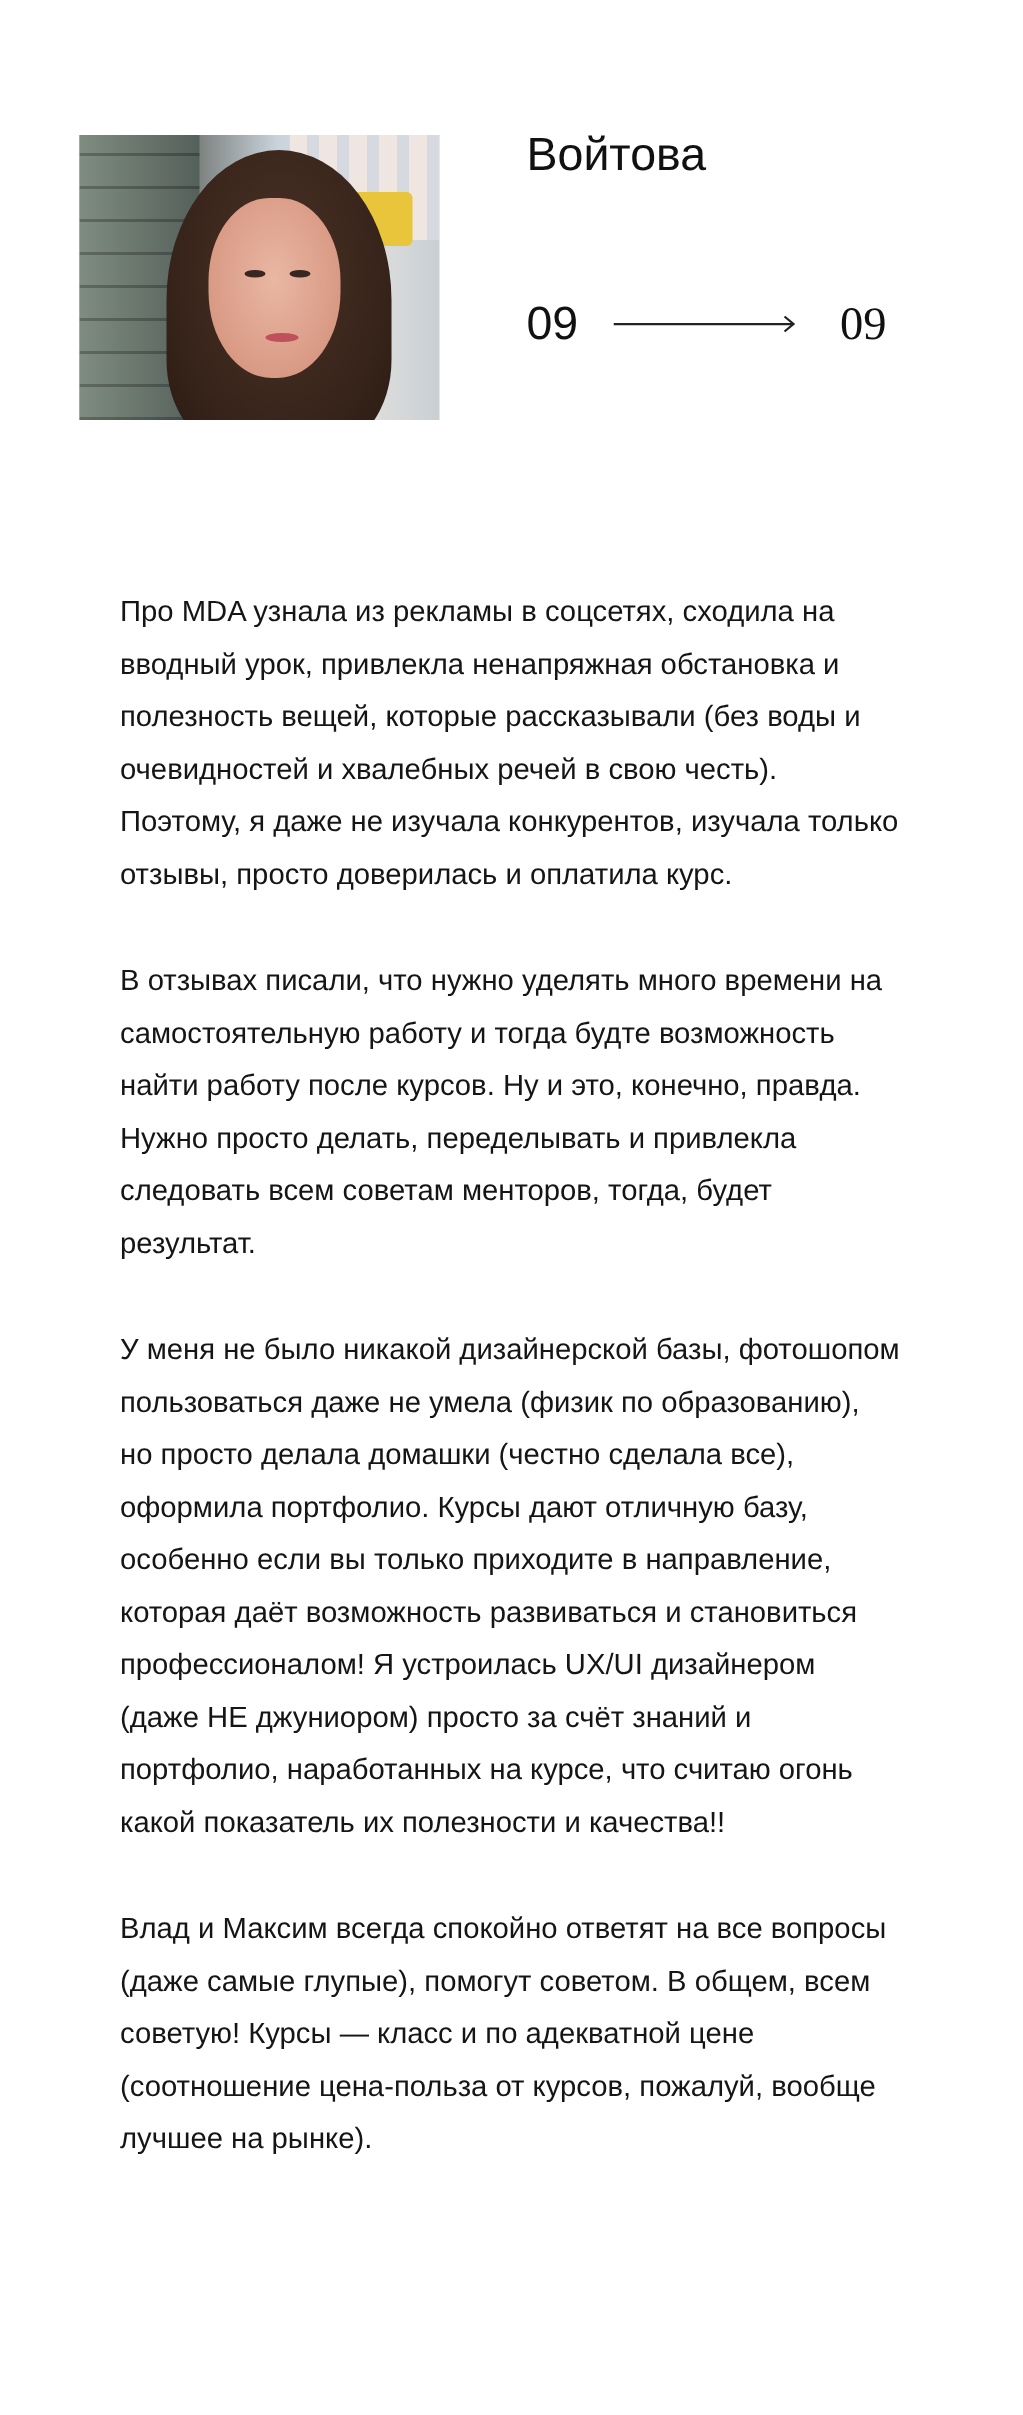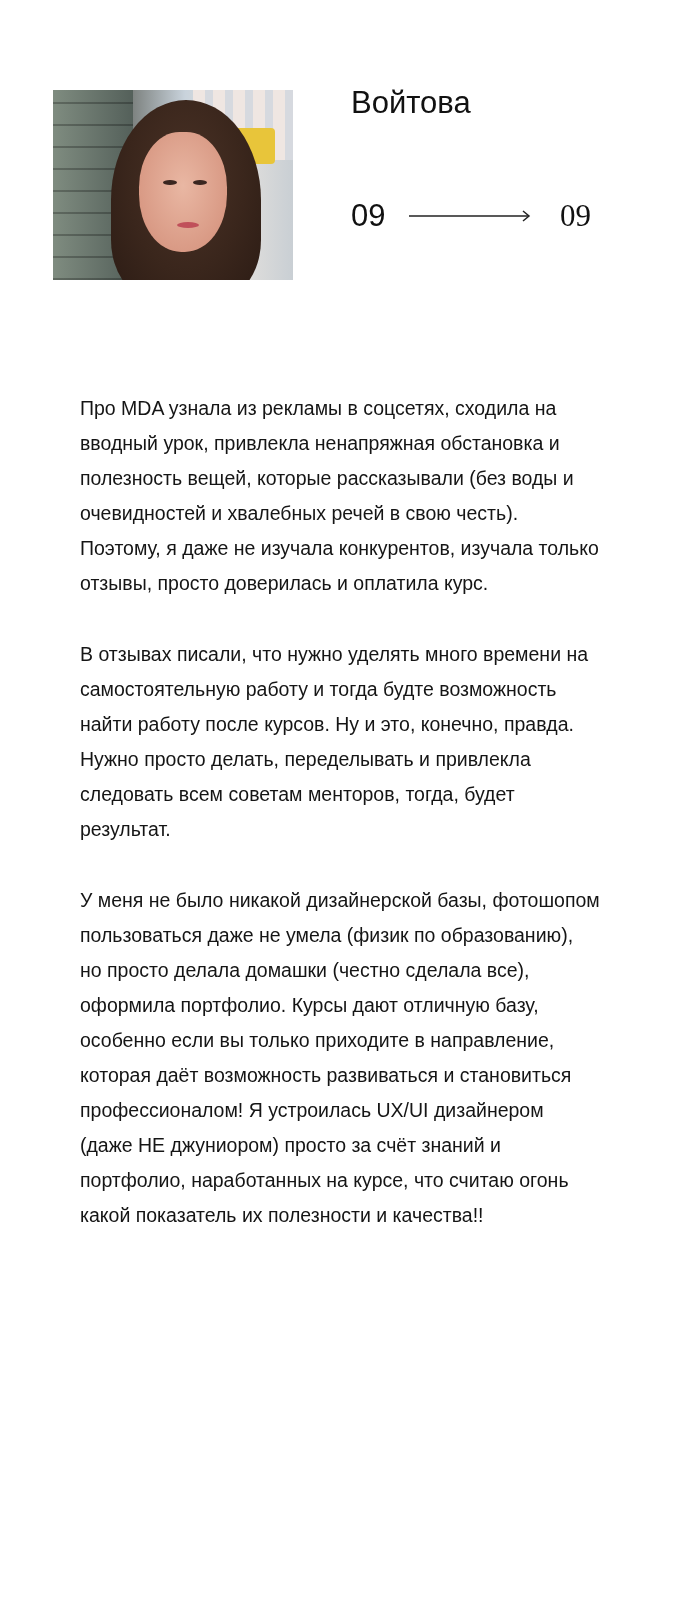--- a/index.html
+++ b/index.html
@@ -83,13 +83,14 @@
     <line x1="0" y1="7" x2="120" y2="7" stroke="#222" stroke-width="1.5"></line>
     <polyline points="114,2 120,7 114,12" fill="none" stroke="#222" stroke-width="1.5"></polyline>
   </svg>
   <span class="to">09</span>
 </div>
 
 <div class="body-text">
   <p>Про MDA узнала из рекламы в соцсетях, сходила на вводный урок, привлекла ненапряжная обстановка и полезность вещей, которые рассказывали (без воды и очевидностей и хвалебных речей в свою честь). Поэтому, я даже не изучала конкурентов, изучала только отзывы, просто доверилась и оплатила курс.</p>
   <p>В отзывах писали, что нужно уделять много времени на самостоятельную работу и тогда будте возможность найти работу после курсов. Ну и это, конечно, правда. Нужно просто делать, переделывать и привлекла следовать всем советам менторов, тогда, будет результат.</p>
   <p>У меня не было никакой дизайнерской базы, фотошопом пользоваться даже не умела (физик по образованию), но просто делала домашки (честно сделала все), оформила портфолио. Курсы дают отличную базу, особенно если вы только приходите в направление, которая даёт возможность развиваться и становиться профессионалом! Я устроилась UX/UI дизайнером (даже НЕ джуниором) просто за счёт знаний и портфолио, наработанных на курсе, что считаю огонь какой показатель их полезности и качества!!</p>
+  <p>Влад и Максим всегда спокойно ответят на все вопросы (даже самые глупые), помогут советом. В общем, всем советую! Курсы — класс и по адекватной цене (соотношение цена-польза от курсов, пожалуй, вообще лучшее на рынке).</p>
 </div>
 
 </body></html>

